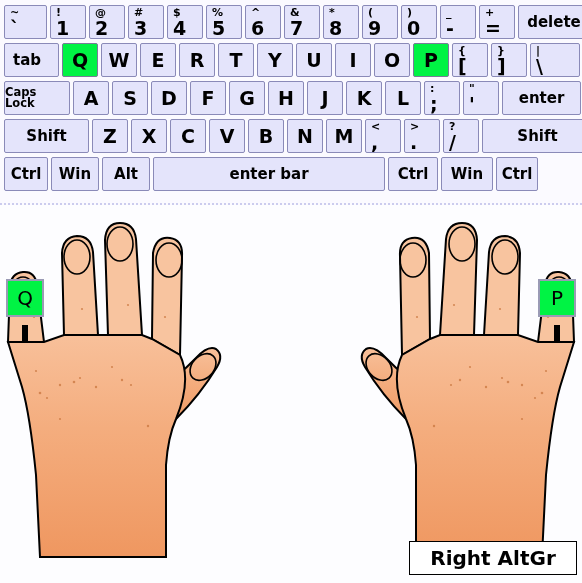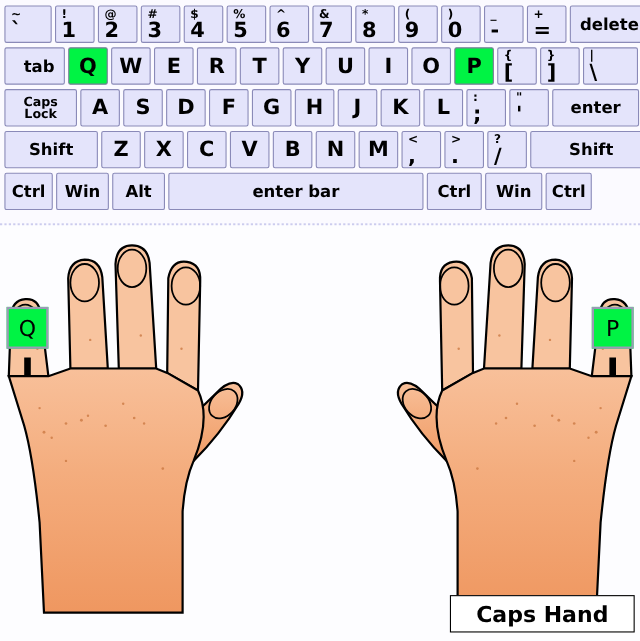--- a/index.html
+++ b/index.html
@@ -53,21 +53,20 @@
     font-weight: bold;
     line-height: 1;
   }
   .key .word {
     font-size: 15px;
     font-weight: bold;
     line-height: 1;
   }
   .key .word.small {
     font-size: 11.5px;
-    text-align: center;
   }
   .key .dual {
     width: 100%;
     height: 100%;
     box-sizing: border-box;
     padding: 2px 0 1px 5px;
     display: flex;
     flex-direction: column;
     justify-content: space-between;
     align-items: flex-start;
@@ -221,21 +220,21 @@
           <div class="dual">
             <span class="top">+</span>
             <span class="bot">=</span>
           </div>
         </div>
         <div class="key" style="width: 72px;">
           <span class="word">delete</span>
         </div>
       </div>
       <div class="key-row">
-        <div class="key" style="width: 55px; justify-content: center; padding-left: 8px;">
+        <div class="key" style="width: 55px; justify-content: flex-start; padding-left: 8px;">
           <span class="word">tab</span>
         </div>
         <div class="key highlight" style="width: 36px;">
           <span class="single">Q</span>
         </div>
         <div class="key" style="width: 36px;">
           <span class="single">W</span>
         </div>
         <div class="key" style="width: 36px;">
           <span class="single">E</span>
@@ -494,17 +493,17 @@
               <circle cx="82" cy="104" r="1.1"></circle>
             <circle cx="128" cy="100" r="1.1"></circle>
               <circle cx="165" cy="112" r="1.1"></circle>
           </g>
         </g>
       </svg>
 
       <div class="key-badge" style="left:247px; top:74px;">P</div>
       <div class="badge-tick" style="left:263px; top:120px;"></div>
 
-      <div class="hand-label" id="right-hand-label">Caps Hand</div>
+      <div class="hand-label" id="right-hand-label">Right AltGr</div>
     </div>
 
   </div>
 </div>
 
 </body></html>

